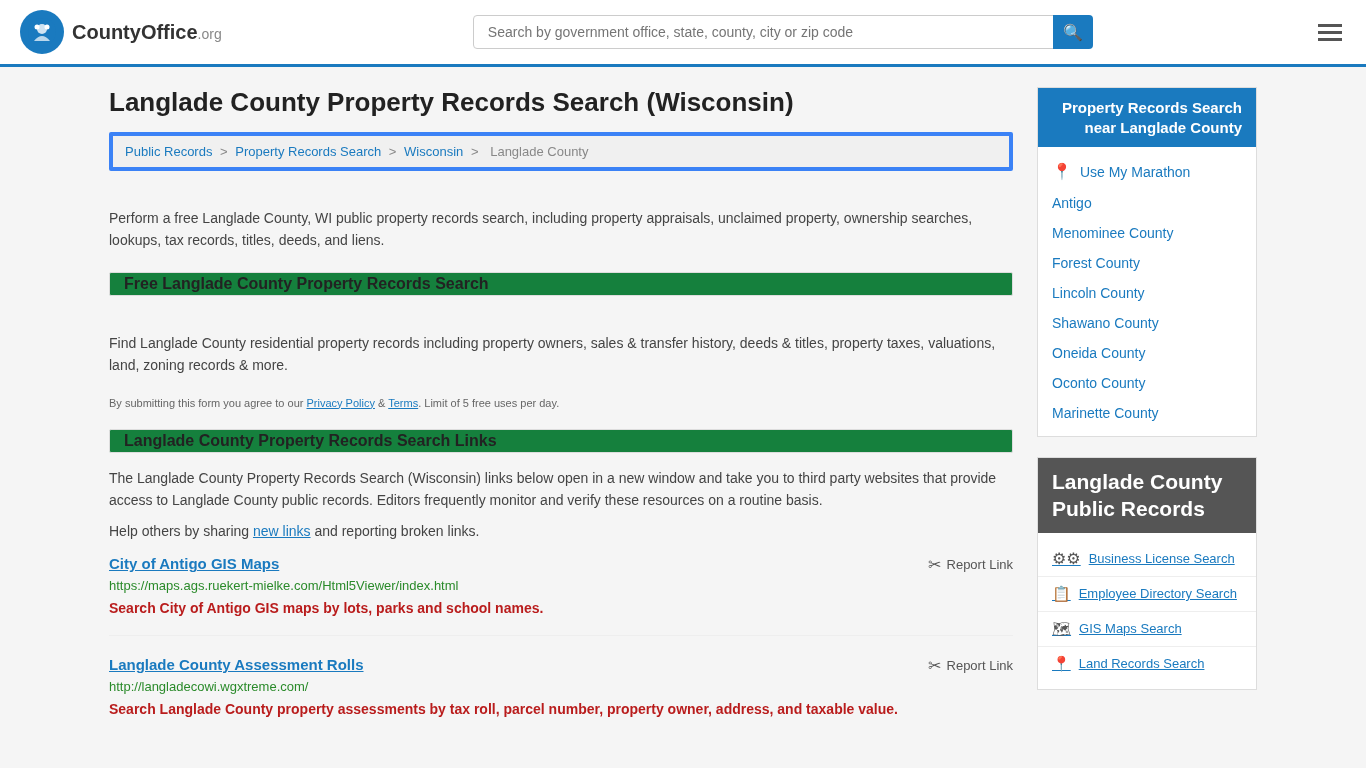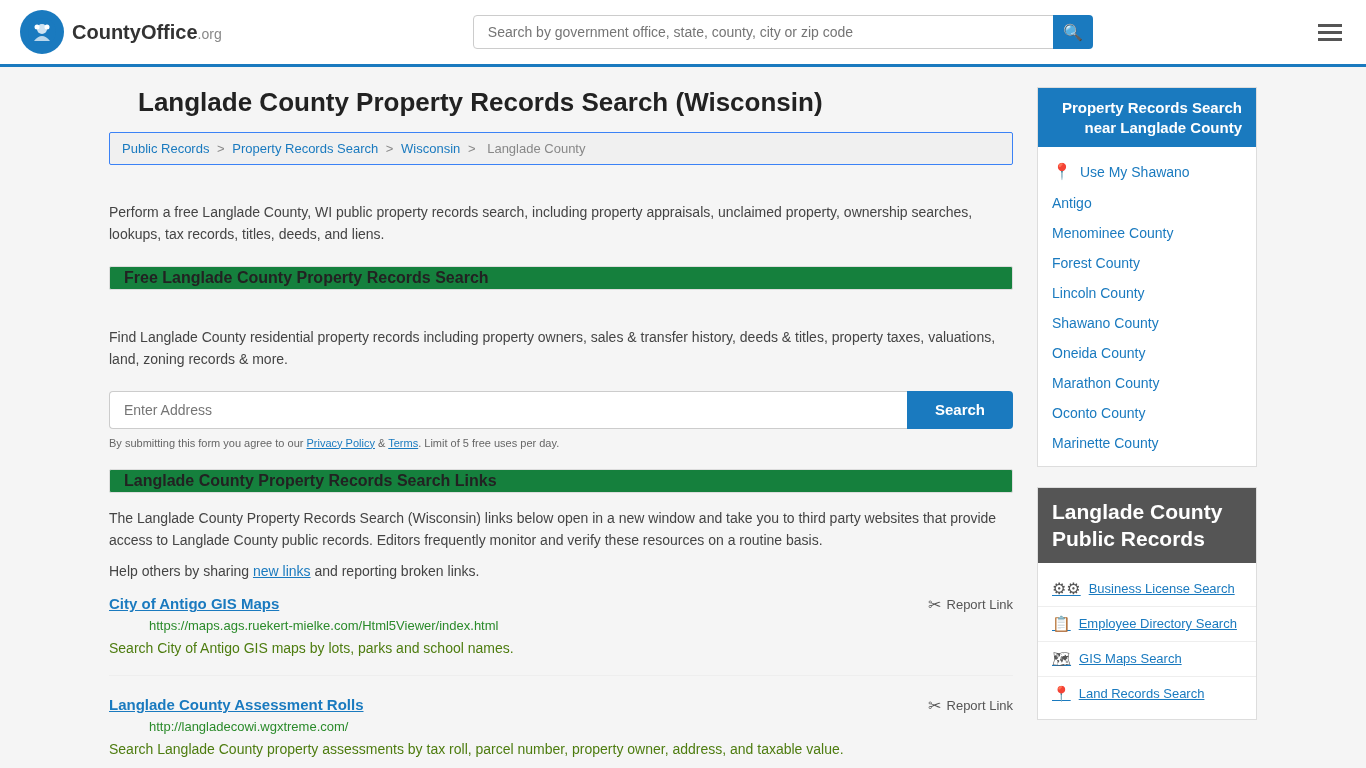--- a/index.html
+++ b/index.html
@@ -97,27 +97,26 @@
       width: 220px;
       flex-shrink: 0;
     }
 
     
     .page-title {
       font-size: 26px;
       font-weight: bold;
       color: #222;
       margin-bottom: 14px;
-      margin-left: 29px;
     }
 
     
     .breadcrumb {
       background: #f0f0f0;
-      border: 1px solid #3b82f6;
+      border: 4px solid #3b82f6;
       padding: 8px 12px;
       font-size: 13px;
       color: #555;
       margin-bottom: 16px;
       border-radius: 2px;
     }
     .breadcrumb a {
       color: #1a7abf;
       text-decoration: none;
     }
@@ -232,26 +231,26 @@
       border: none;
       white-space: nowrap;
     }
     .report-icon {
       font-size: 16px;
     }
     .link-url {
       font-size: 13px;
       color: #2a8a2a;
       margin-bottom: 5px;
-      margin-left: 40px;
     }
     .link-desc {
       font-size: 14px;
-      color: #4d7c0f;
+      color: #b91c1c;
       line-height: 1.5;
+      font-weight: bold;
     }
 
     
     .sidebar-box {
       background: #fff;
       border: 1px solid #ddd;
       margin-bottom: 20px;
     }
     .sidebar-box-header {
       background: #1a7abf;
@@ -357,24 +356,20 @@
       <span> &gt; </span>
       <span>Langlade County</span>
     </nav>
 
     <p class="description">Perform a free Langlade County, WI public property records search, including property appraisals, unclaimed property, ownership searches, lookups, tax records, titles, deeds, and liens.</p>
 
     <div>
       <div class="section-header">Free Langlade County Property Records Search</div>
       <p class="description">Find Langlade County residential property records including property owners, sales &amp; transfer history, deeds &amp; titles, property taxes, valuations, land, zoning records &amp; more.</p>
       <div class="search-box-area">
-        <div class="search-row">
-          <input type="text" class="address-input" placeholder="Enter Address" style="">
-          <button class="search-btn">Search</button>
-        </div>
         <p class="form-note">
           By submitting this form you agree to our
           <a href="#">Privacy Policy</a>
           &amp;
           <a href="#">Terms</a>.
           Limit of 5 free uses per day.
         </p>
       </div>
     </div>
 
@@ -412,42 +407,39 @@
 
   </main>
 
   <aside class="sidebar">
 
     <div class="sidebar-box">
       <div class="sidebar-box-header">Property Records Search near Langlade County</div>
       <div class="sidebar-box-content">
         <a class="sidebar-item" href="#">
           <span class="dot">📍</span>
-          <span>Use My Shawano</span>
+          <span>Use My Marathon</span>
         </a>
         <a class="sidebar-item" href="#">
           <span>Antigo</span>
         </a>
         <a class="sidebar-item" href="#">
           <span>Menominee County</span>
         </a>
         <a class="sidebar-item" href="#">
           <span>Forest County</span>
         </a>
         <a class="sidebar-item" href="#">
           <span>Lincoln County</span>
         </a>
         <a class="sidebar-item" href="#">
           <span>Shawano County</span>
         </a>
         <a class="sidebar-item" href="#">
           <span>Oneida County</span>
-        </a>
-        <a class="sidebar-item" href="#">
-          <span>Marathon County</span>
         </a>
         <a class="sidebar-item" href="#">
           <span>Oconto County</span>
         </a>
         <a class="sidebar-item" href="#">
           <span>Marinette County</span>
         </a>
       </div>
     </div>
 

